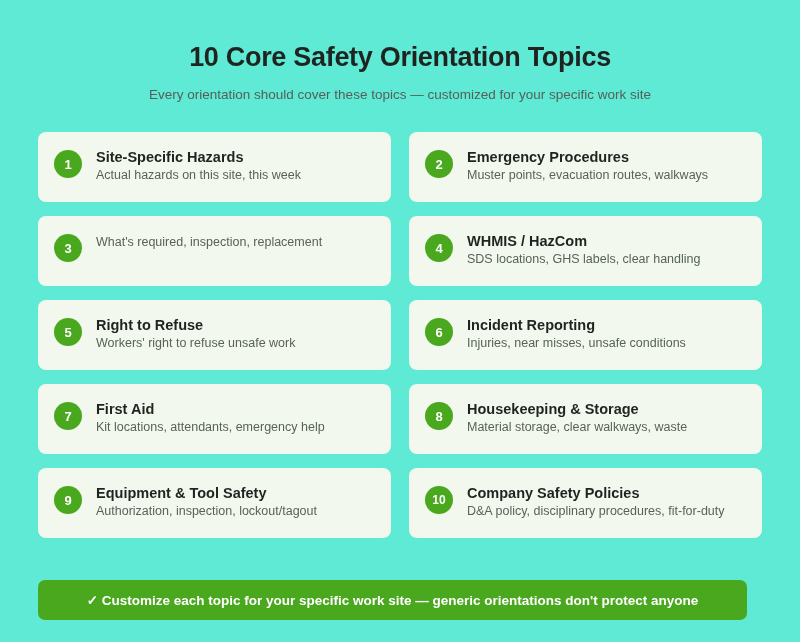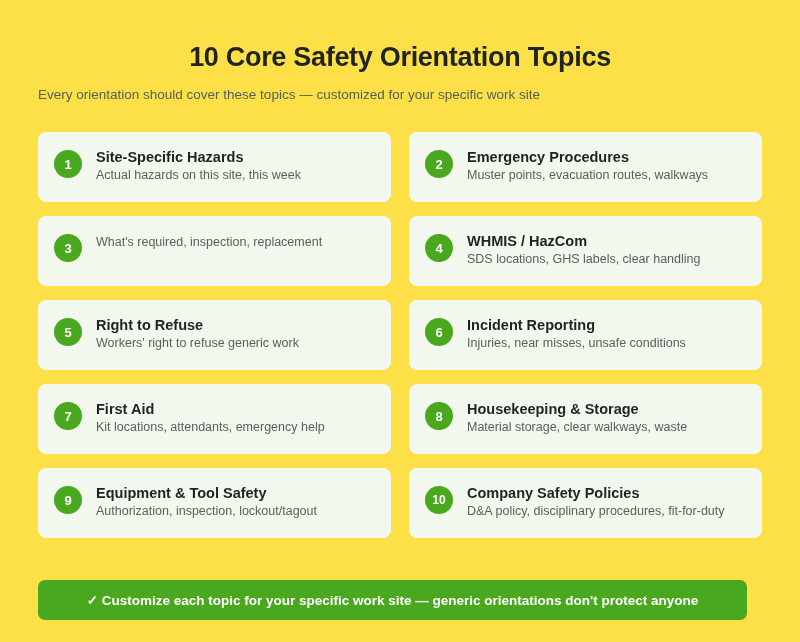--- a/index.html
+++ b/index.html
@@ -5,34 +5,34 @@
   * { box-sizing: border-box; margin: 0; padding: 0; }
   html, body {
     width: 800px;
     height: 642px;
     background: #ffffff;
     font-family: "Liberation Sans", sans-serif;
   }
   .page {
     width: 800px;
     height: 642px;
-    background: #fde047;
+    background: #5eead4;
     padding: 34px 38px 0 38px;
     position: relative;
   }
   .title {
     text-align: center;
     font-size: 27px;
     font-weight: bold;
     color: #1f2420;
     letter-spacing: -0.3px;
     margin-top: 8px;
   }
   .subtitle {
-    text-align: left;
+    text-align: center;
     font-size: 13.5px;
     color: #55605a;
     margin-top: 14px;
     font-weight: normal;
   }
   .grid {
     margin-top: 30px;
     display: grid;
     grid-template-columns: 1fr 1fr;
     column-gap: 18px;
@@ -133,21 +133,21 @@
       <div class="card-body">
         <div class="card-title">WHMIS / HazCom</div>
         <div class="card-desc">SDS locations, GHS labels, clear handling</div>
       </div>
     </div>
 
     <div class="card">
       <div class="badge">5</div>
       <div class="card-body">
         <div class="card-title">Right to Refuse</div>
-        <div class="card-desc">Workers' right to refuse generic work</div>
+        <div class="card-desc">Workers' right to refuse unsafe work</div>
       </div>
     </div>
 
     <div class="card">
       <div class="badge">6</div>
       <div class="card-body">
         <div class="card-title">Incident Reporting</div>
         <div class="card-desc">Injuries, near misses, unsafe conditions</div>
       </div>
     </div>

